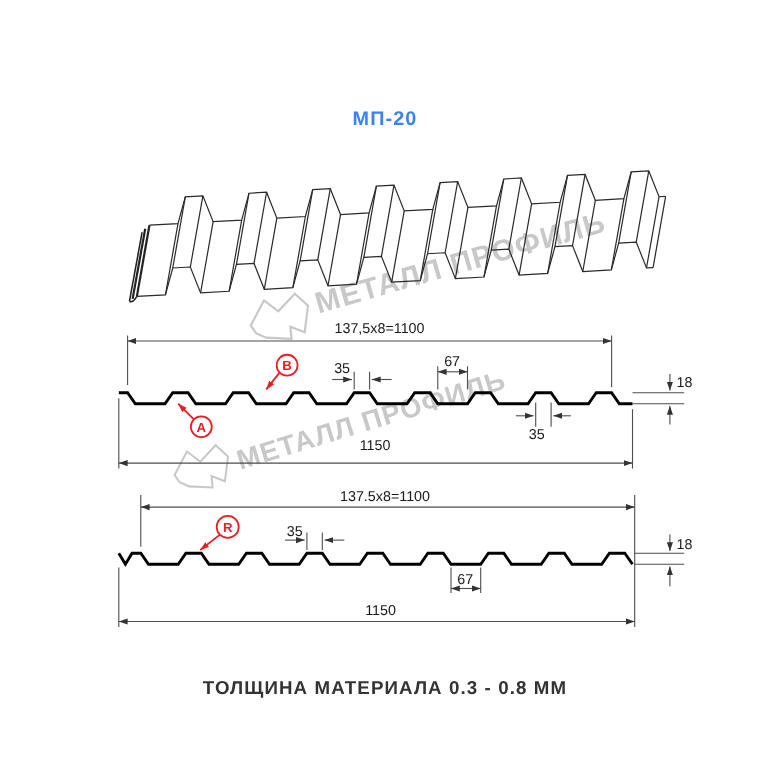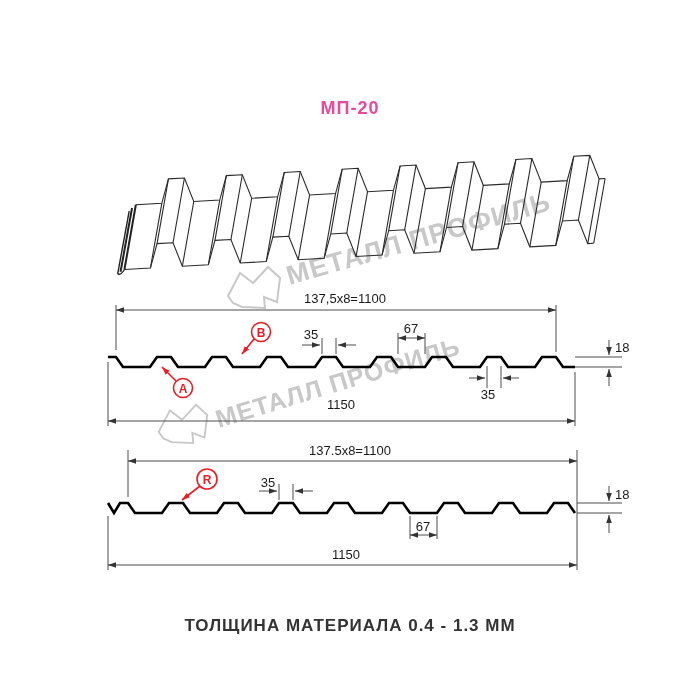--- a/index.html
+++ b/index.html
@@ -1,21 +1,21 @@
 <!DOCTYPE html>
 <html><head>
 <meta charset="utf-8">
 <style>
   html,body{margin:0;padding:0;background:#fff;}
   #stage{position:relative;width:700px;height:700px;background:#ffffff;overflow:hidden;
          font-family:"Liberation Sans",sans-serif;}
   .title{position:absolute;left:0;top:52px;width:700px;text-align:center;
          font-size:38px;font-weight:800;letter-spacing:2px;color:#151515;}
   .subtitle{position:absolute;left:0;top:98px;width:700px;text-align:center;
-         font-size:18px;font-weight:700;letter-spacing:1px;color:#ec4899;}
+         font-size:18px;font-weight:700;letter-spacing:1px;color:#3b82f6;}
   .footer{position:absolute;left:0;top:616px;width:700px;text-align:center;
          font-size:17px;font-weight:600;letter-spacing:1px;color:#333;}
   .wm-text{position:absolute;white-space:nowrap;font-weight:700;color:#c8c8c8;
          letter-spacing:1px;transform-origin:left top;z-index:1;}
   #wm1-text{left:283px;top:262px;font-size:27px;transform:rotate(-16deg);}
   #wm2-text{left:212px;top:406px;font-size:25px;transform:rotate(-17deg);}
   .wm-logo{position:absolute;z-index:1;}
   #wm1-logo{left:224px;top:264px;}
   #wm2-logo{left:155px;top:402px;}
   #draw{position:absolute;left:0;top:0;z-index:2;}
@@ -179,14 +179,14 @@
       </g>
 
       <g>
         <line class="red" x1="200" y1="486" x2="182" y2="500" marker-end="url(#ar)"></line>
         <circle class="red" cx="207" cy="479" r="10"></circle>
         <text class="redlbl" x="207" y="483.5" text-anchor="middle">R</text>
       </g>
     </g>
   </svg>
 
-  <div class="footer">ТОЛЩИНА МАТЕРИАЛА 0.4 - 1.3 ММ</div>
+  <div class="footer">ТОЛЩИНА МАТЕРИАЛА 0.3 - 0.8 ММ</div>
 </div>
 
 </body></html>

